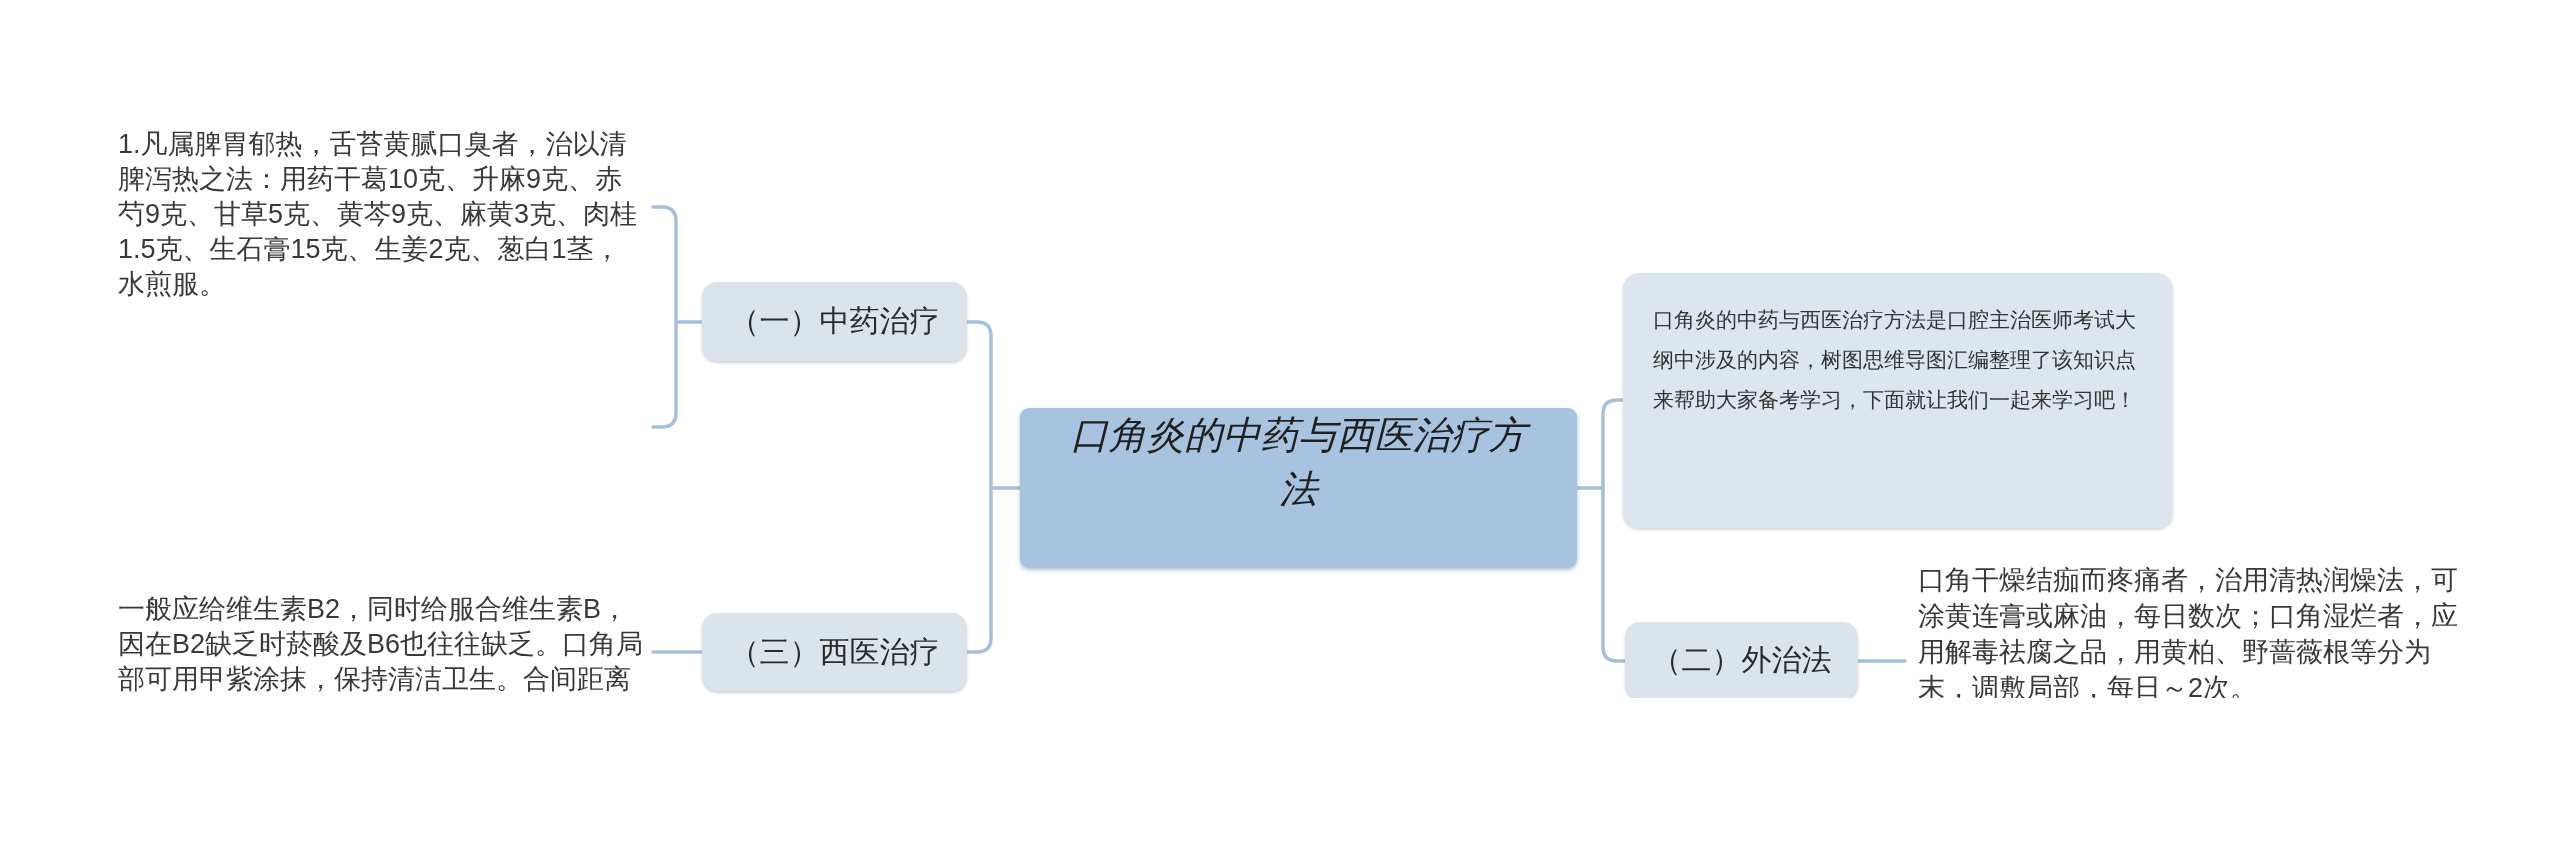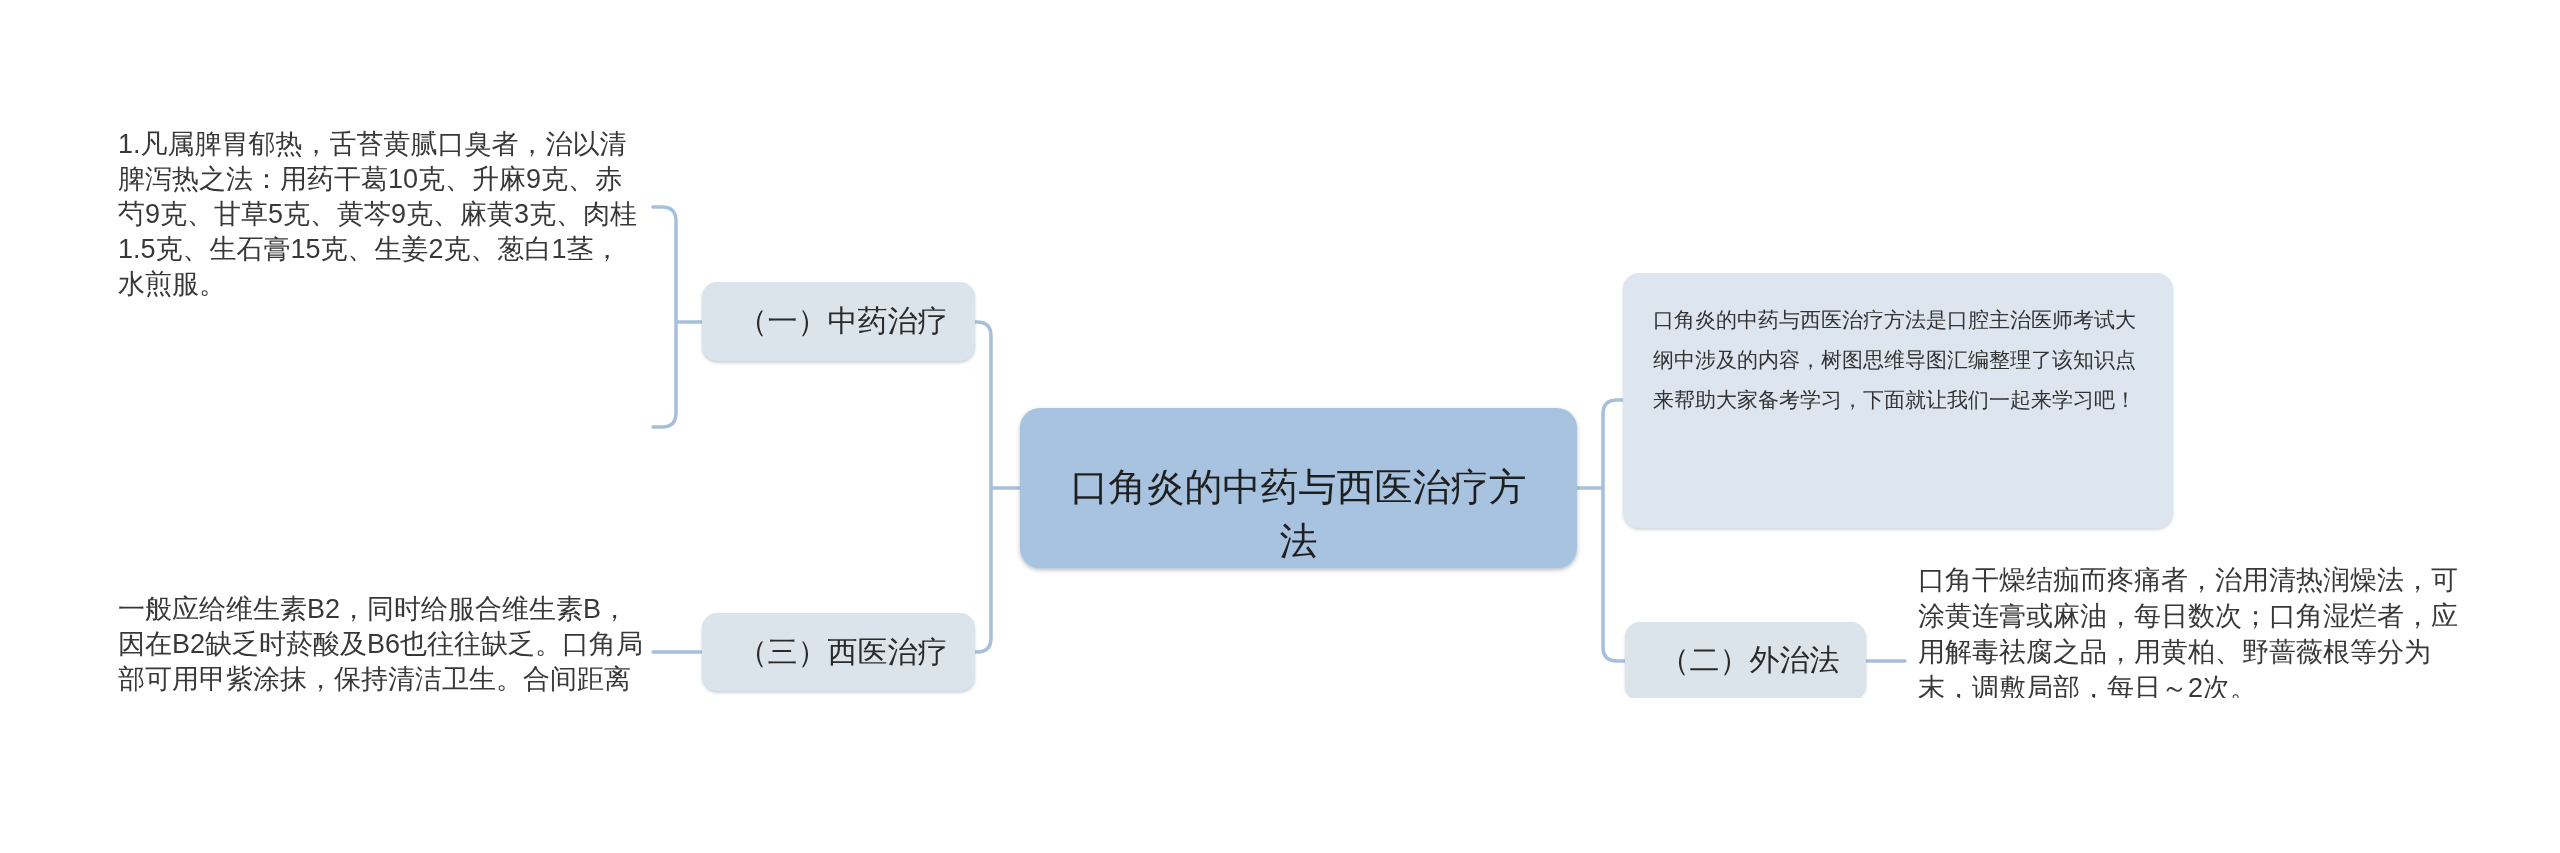--- a/index.html
+++ b/index.html
@@ -34,38 +34,38 @@
     position: absolute;
     background: #dce4eb;
     border-radius: 15px;
     display: flex;
     align-items: center;
     justify-content: center;
     font-size: 30px;
     color: #2a2a2a;
     box-shadow: 0 2px 3px rgba(110,130,150,0.35);
     cursor: default;
-    padding-left: 8px;
   }
   .central-node {
     position: absolute;
     left: 1020px; top: 408px;
     width: 557px; height: 160px;
     background: #a7c3df;
-    border-radius: 20px;
+    border-radius: 9px;
     display: flex;
-    align-items: flex-end;
+    align-items: flex-start;
     justify-content: center;
     text-align: center;
     font-size: 38px;
     line-height: 54px;
     color: #1f1f1f;
     padding: 0 50px;
     box-sizing: border-box;
     box-shadow: 0 2px 4px rgba(90,110,130,0.45);
+    font-style: italic;
   }
   .intro-box {
     position: absolute;
     left: 1623px; top: 273px;
     width: 550px; height: 255px;
     background: #dde6ee;
     border-radius: 16px;
     padding: 27px 30px;
     box-sizing: border-box;
     font-size: 21px;

